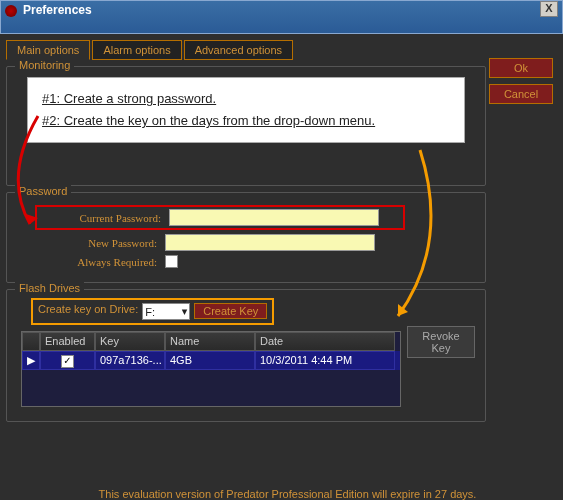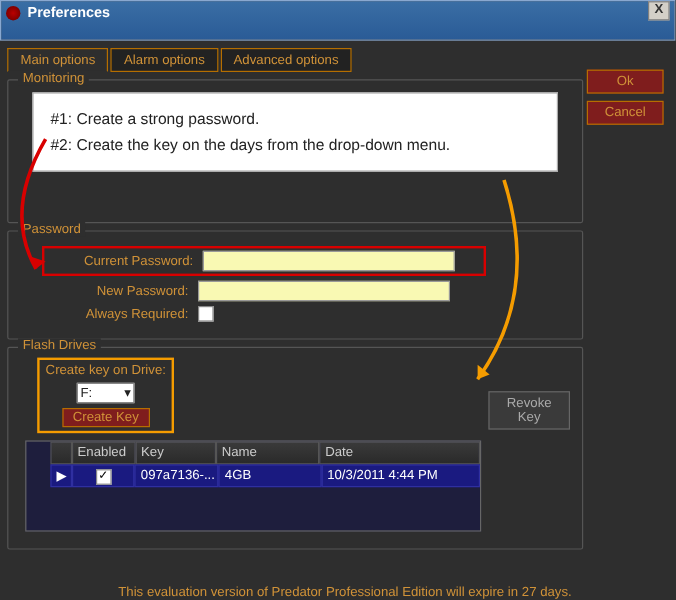--- a/index.html
+++ b/index.html
@@ -96,25 +96,27 @@
     text-align: center;
     padding: 3px 6px;
     cursor: default;
   }
   .callout {
     background: #fff;
     color: #222;
     font-size: 13px;
     padding: 10px 14px;
     line-height: 22px;
+    text-decoration: underline;
   }
   .row {
     display: flex;
     align-items: center;
     margin: 4px 0;
+    font-family: Liberation Serif, serif;
   }
   .row label { width: 130px; text-align: right; padding-right: 8px; color:#d09238;}
   .ckbox {
     width: 13px; height: 13px;
     background: #fff;
     border: 1px solid #888;
     display: inline-block;
     text-align: center;
     line-height: 10px;
     font-size: 10px;
@@ -154,24 +156,23 @@
   }
   .grid .drow { background: #1a1a80; color:#fff;}
   .grid .drow > div {
     border: 1px solid #2f2fa0;
     padding: 2px 4px;
   }
   .c-sel{width:18px;} .c-en{width:55px;} .c-key{width:70px;} .c-nm{width:90px;} .c-dt{width:140px;}
   .orangeflow {
     border: 2px solid #f59c00;
     display: inline-flex;
-    align-items: center;
+    align-items: flex-start;
     gap: 4px;
     padding: 3px 5px;
-    flex-direction: column;
   }
   .footer {
     position: absolute;
     bottom: 12px;
     width: 100%;
     text-align: center;
     color: #d09238;
   }
   .arrow-red {
     position:absolute;
@@ -239,21 +240,21 @@
         <div style="flex:1;">
           <div class="orangeflow" style="margin-left:14px;">
             <span>Create key on Drive:</span>
             <span class="smallsel">
               <span>F:</span>
               <span>▾</span>
             </span>
             <span class="btn" style="padding:1px 8px;">Create Key</span>
           </div>
 
-          <div class="grid" style="margin-left:4px;width:380px;height:76px;padding-left:20px;">
+          <div class="grid" style="margin-left:4px;width:380px;height:76px;">
             <div class="hdr">
               <div class="c-sel"></div>
               <div class="c-en">Enabled</div>
               <div class="c-key">Key</div>
               <div class="c-nm">Name</div>
               <div class="c-dt">Date</div>
             </div>
             <div class="drow">
               <div class="c-sel">▶</div>
               <div class="c-en" style="text-align:center;"><span class="ckbox">✓</span></div>

